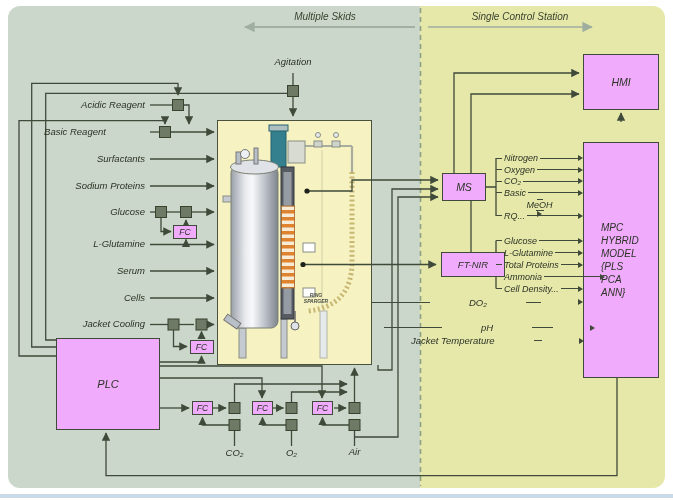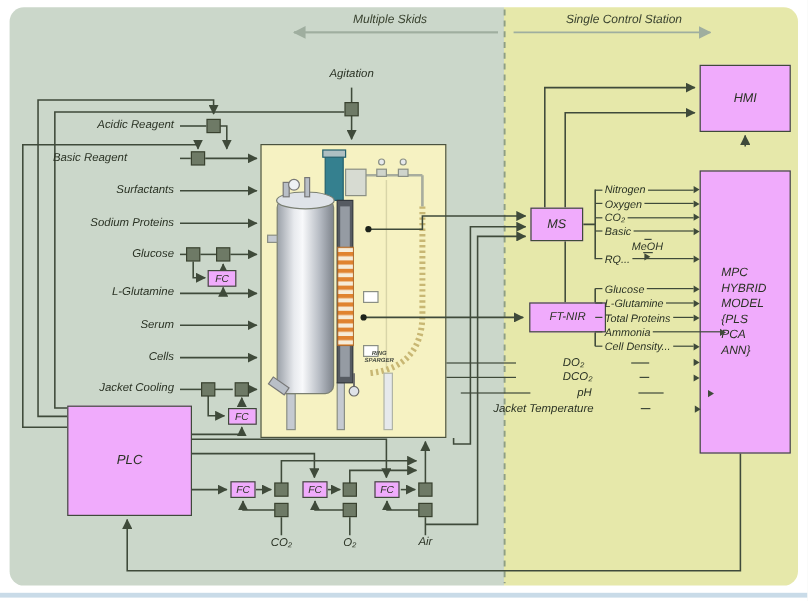--- a/index.html
+++ b/index.html
@@ -286,26 +286,20 @@
       <span class="lead"></span>
       <span class="arr"></span>
     </div>
 
   <div class="rrow srow" style="left:372px;top:296.5px;width:211px;">
       <span class="seg" style="width:58px;"></span>
       <span class="t">DO₂</span>
       <span class="lead"></span>
       <span class="arr"></span>
     </div>
-  <div class="rrow srow" style="left:372px;top:309px;width:211px;">
-      <span class="seg" style="width:58px;"></span>
-      <span class="t">DCO₂</span>
-      <span class="lead"></span>
-      <span class="arr"></span>
-    </div>
   <div class="rrow srow" style="left:356px;top:322px;width:211px;padding-left:28px;">
       <span class="seg" style="width:58px;"></span>
       <span class="t">pH</span>
       <span class="lead"></span>
       <span class="arr"></span>
     </div>
   <div class="rrow srow" style="left:372px;top:335px;width:211px;">
       <span class="seg" style="width:33px;"></span>
       <span class="t">Jacket Temperature</span>
       <span class="lead"></span>

